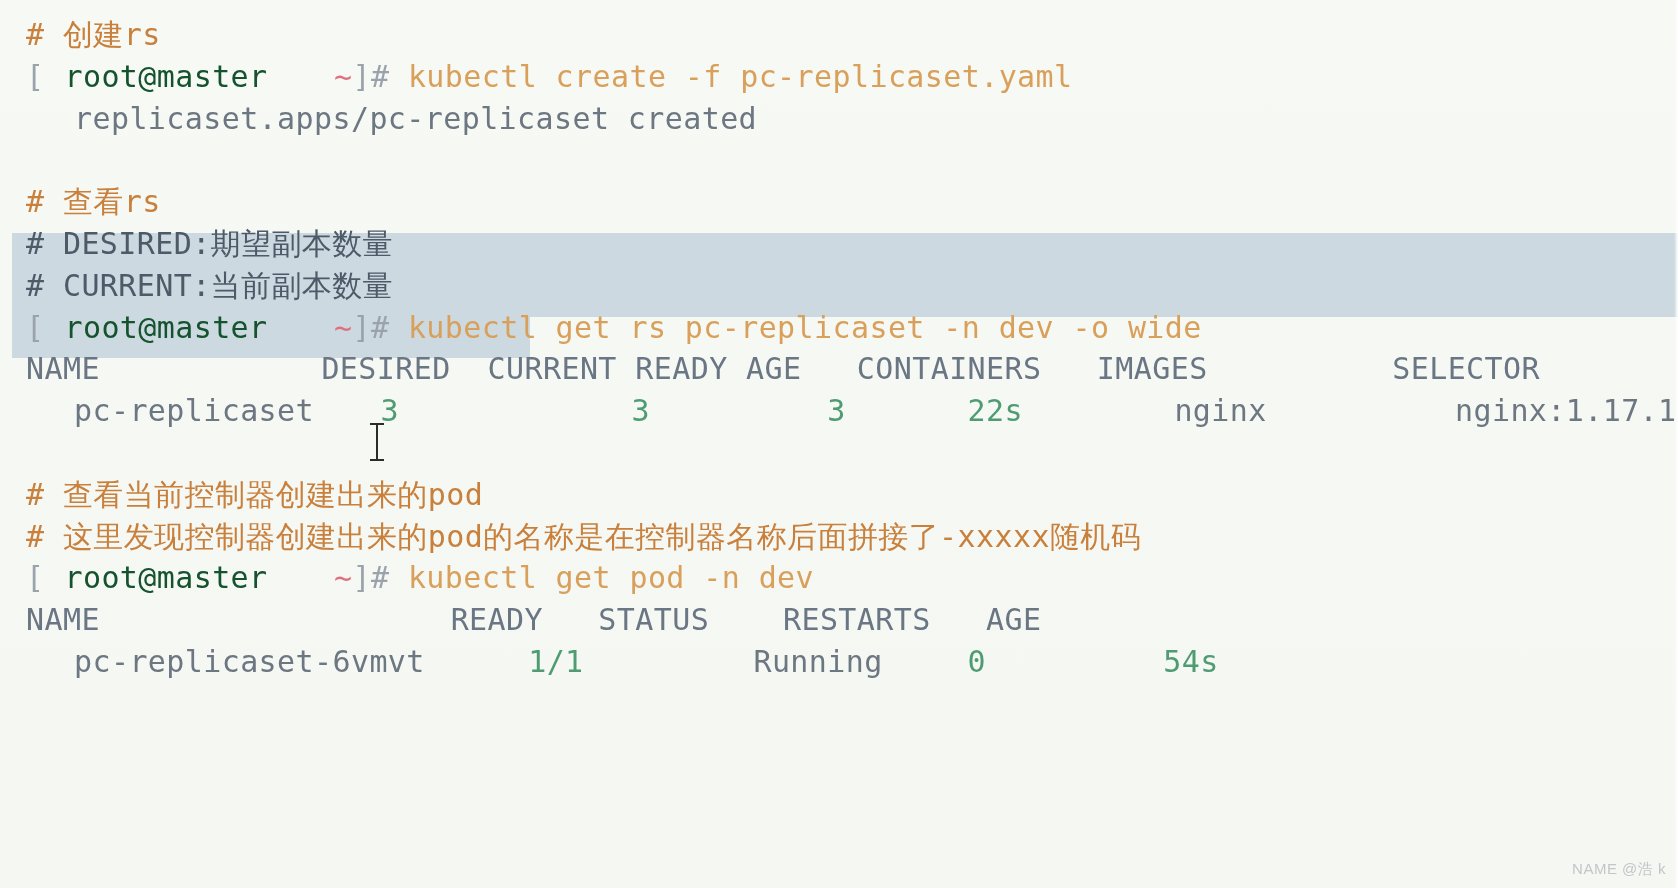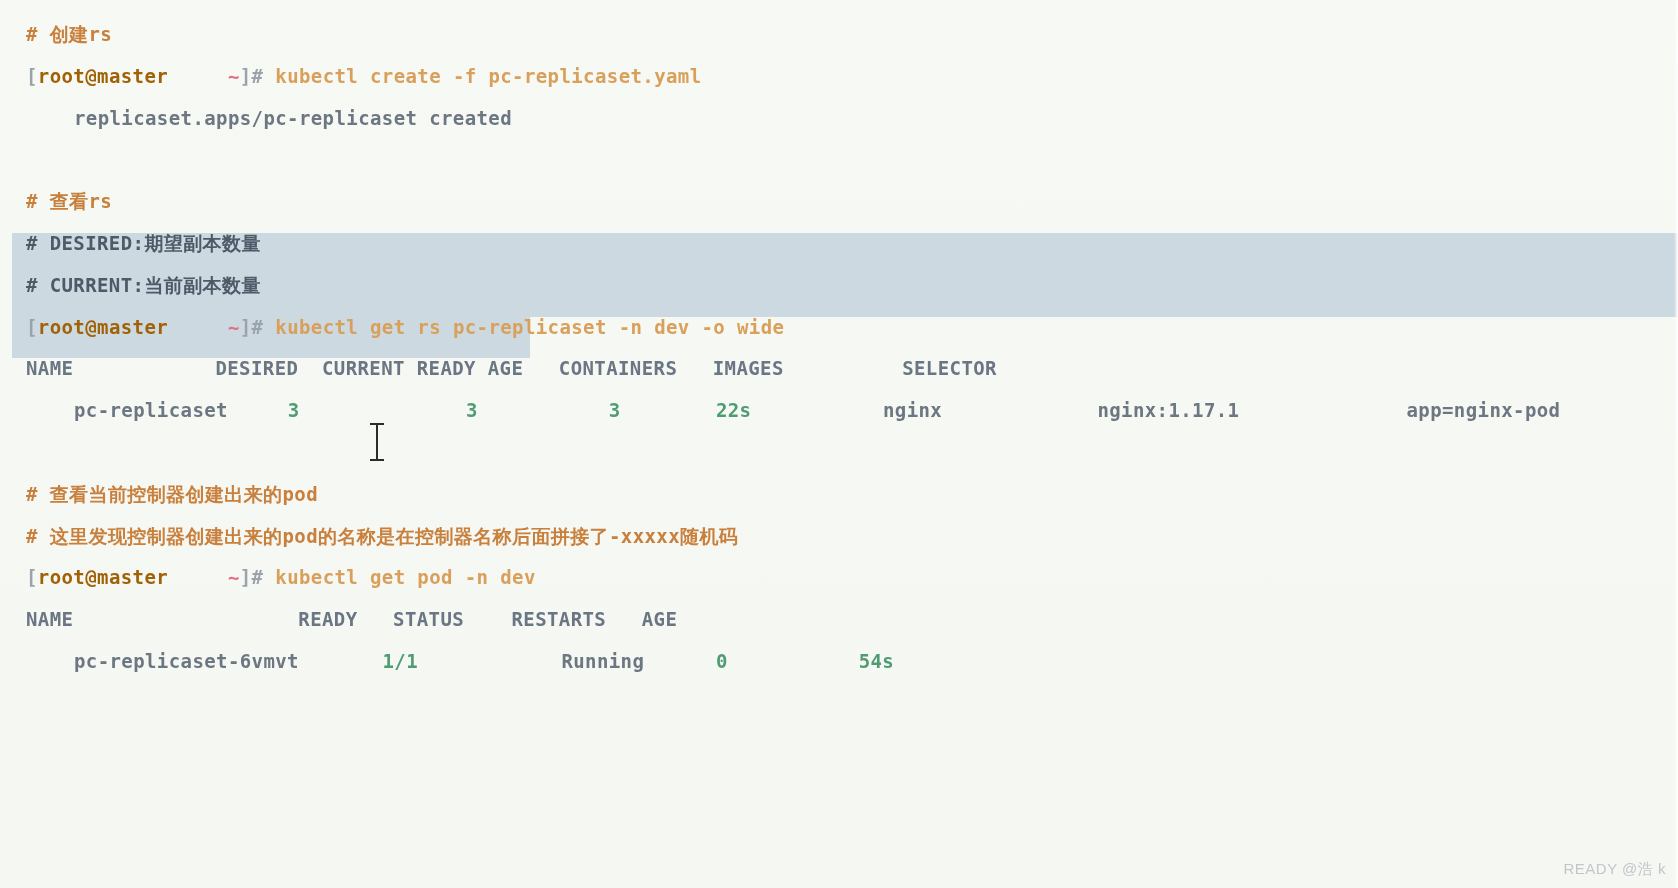--- a/index.html
+++ b/index.html
@@ -26,33 +26,32 @@
     left: 0;
     top: 0;
     width: 1678px;
     padding: 14px 0 0 26px;
     box-sizing: border-box;
   }
   .line {
     position: relative;
     height: 41.8px;
     line-height: 41.8px;
-    font-size: 19px;
+    font-size: 30px;
     letter-spacing: 0.4px;
     white-space: pre;
     color: #5c6670;
-    font-weight: bold;
   }
   .line.blank { color: transparent; }
 
   
   .c-comment   { color: #c8803c; }            
   .c-comment-hl{ color: #4d5a68; margin-top: 40px; }            
   .c-bracket   { color: #9aa3ab; }
-  .c-user      { color: #a16207; }
+  .c-user      { color: #14532d; margin-left: 20px; }
   .c-tilde     { color: #e0707f; }
   .c-hash      { color: #9aa3ab; }
   .c-cmd       { color: #d9a05b; }
   .c-out       { color: #6d7782; margin-left: 48px; }
   .c-num       { color: #4f9c72; }
   .c-green     { color: #4f9c72; }
   .c-head      { color: #6a7683; }
   .hl-band {
     position: absolute;
     background: #ccd9e0;
@@ -151,14 +150,14 @@
   </div>
 
   <div id="ibeam">
     <div class="cap-top"></div>
     <div class="stem"></div>
     <div class="cap-bot"></div>
   </div>
 
   <div id="edge"></div>
 
-  <div id="watermark">READY @浩 k</div>
+  <div id="watermark">NAME @浩 k</div>
 </div>
 
 </body></html>

